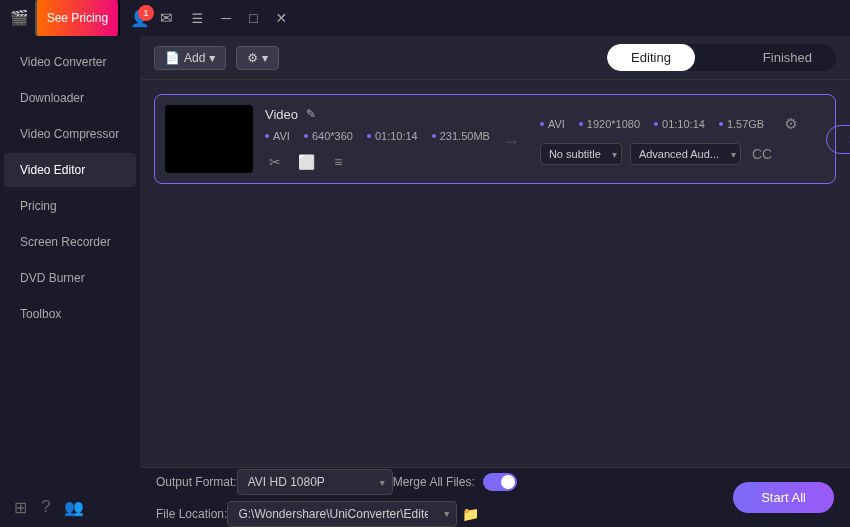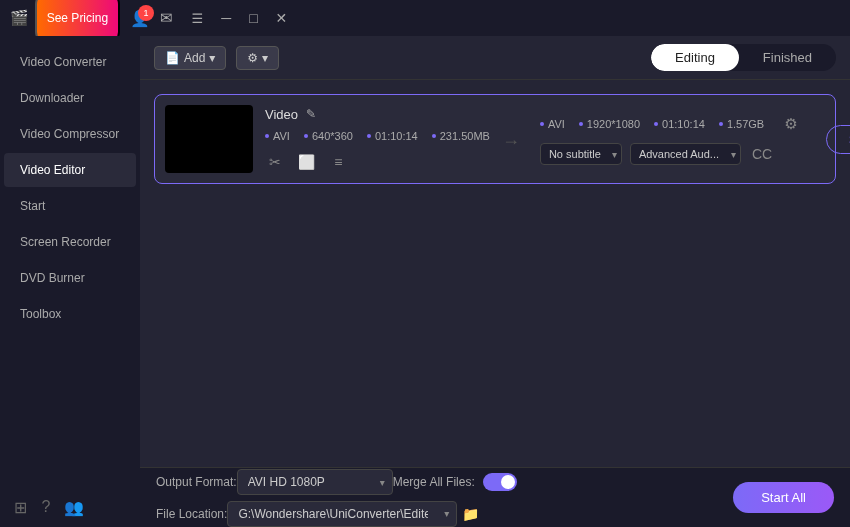--- a/index.html
+++ b/index.html
@@ -120,20 +120,21 @@
       align-items: center;
       gap: 4px;
     }
 
     .tab-container {
       margin-left: auto;
       display: flex;
       background: #1a1a2a;
       border-radius: 20px;
       overflow: hidden;
+      gap: 44px;
     }
     .tab {
       padding: 6px 24px;
       font-size: 13px;
       cursor: pointer;
       color: #aaa;
       border-radius: 20px;
     }
     .tab.active {
       background: #fff;
@@ -462,21 +463,21 @@
     <div class="sidebar-item">
       <span>Downloader</span>
     </div>
     <div class="sidebar-item">
       <span>Video Compressor</span>
     </div>
     <div class="sidebar-item active">
       <span>Video Editor</span>
     </div>
     <div class="sidebar-item">
-      <span>Start</span>
+      <span>Pricing</span>
     </div>
     <div class="sidebar-item">
       <span>Screen Recorder</span>
     </div>
     <div class="sidebar-item">
       <span>DVD Burner</span>
     </div>
     <div class="sidebar-item">
       <span>Toolbox</span>
     </div>

